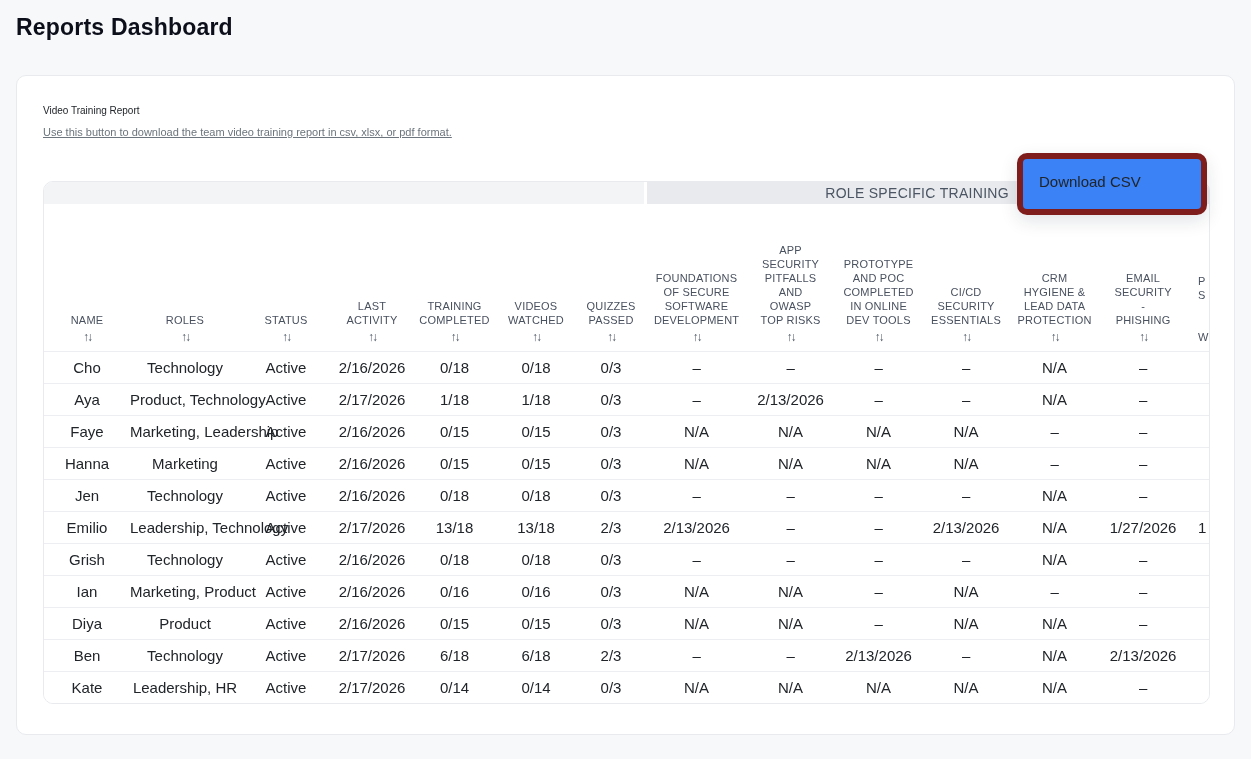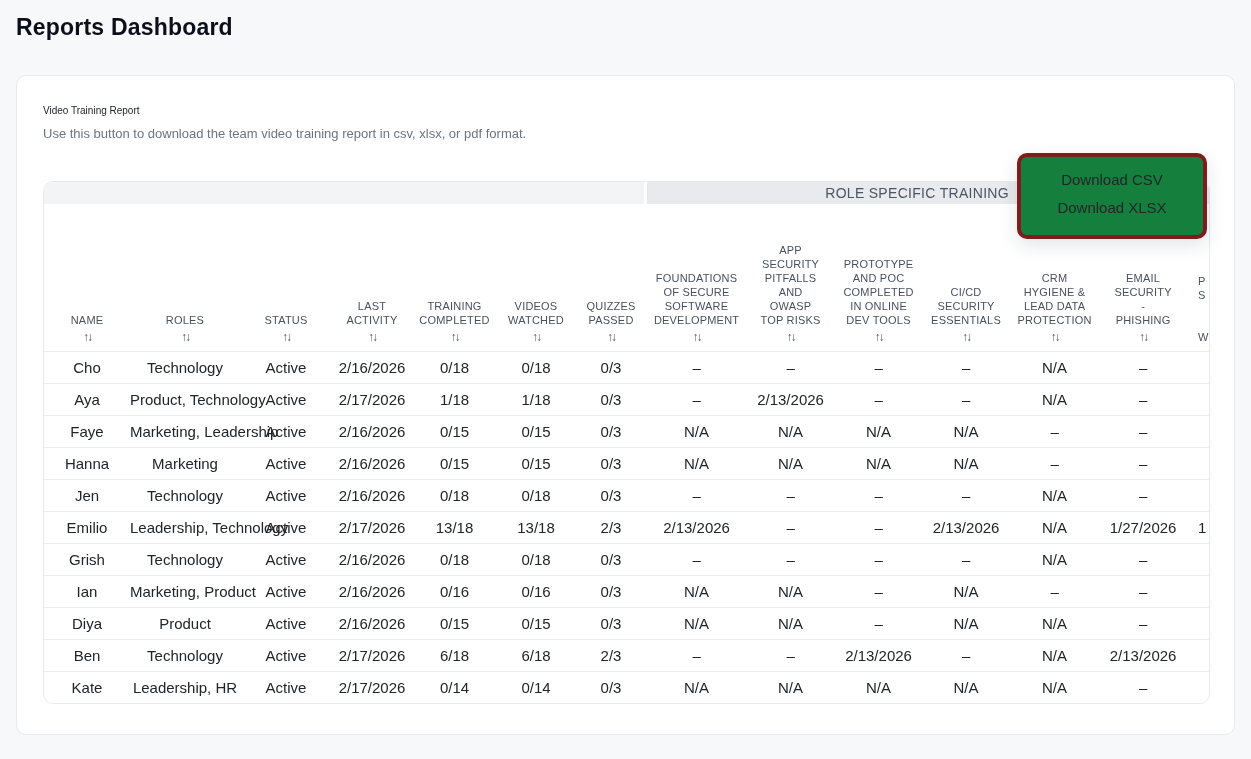--- a/index.html
+++ b/index.html
@@ -17,34 +17,34 @@
   }
   .page-title{
     position:absolute;left:16px;top:14px;
     font-size:23px;font-weight:700;color:#0c0f1a;letter-spacing:.2px;
   }
   .card{
     position:absolute;left:16px;top:75px;width:1219px;height:660px;
     background:var(--card-bg);border:1px solid var(--border);border-radius:10px;
   }
   .panel-title{position:absolute;left:26px;top:29px;font-size:10px;color:var(--text-dark);}
-  .panel-desc{position:absolute;left:26px;top:50px;font-size:13px;color:var(--text-gray);}
+  .panel-desc{position:absolute;left:26px;top:50px;font-size:11px;color:var(--text-gray);text-decoration:underline;}
   .dl-btn{
     position:absolute;right:27px;top:28px;height:38px;
     display:flex;align-items:center;gap:10px;padding:0 20px;
     background:var(--accent);color:#fff;border:none;border-radius:8px;
     font-family:inherit;font-size:15.5px;cursor:pointer;
     box-shadow:0 1px 2px rgba(0,0,0,.08);
   }
   .dl-icon{display:inline-flex;width:18px;height:18px;}
   .dl-icon svg{width:18px;height:18px;}
   .menu{
     position:absolute;right:27px;top:77px;width:190px;z-index:30;
-    background:#15803d;border:4px solid #7f1d1d;border-radius:10px;
-    box-shadow:0 6px 18px rgba(20,30,50,.12);padding:9px 0 13px 0;text-align:center;
+    background:#3b82f6;border:6px solid #7f1d1d;border-radius:10px;
+    box-shadow:0 6px 18px rgba(20,30,50,.12);padding:9px 0 13px 0;
   }
   .menu-item{
     height:28px;line-height:28px;padding:0 16px;font-size:15px;color:var(--text-dark);
     cursor:pointer;white-space:nowrap;
   }
   .table-wrap{
     position:absolute;left:26px;top:105px;width:1167px;
     border:1px solid var(--border);border-radius:10px;overflow:hidden;background:#fff;
   }
   table{border-collapse:separate;border-spacing:0;table-layout:fixed;width:1233px;}
@@ -72,21 +72,20 @@
 <h1 class="page-title">Reports Dashboard</h1>
 
 <div class="card">
 
   <div class="panel-title">Video Training Report</div>
   <div class="panel-desc">Use this button to download the team video training report in csv, xlsx, or pdf format.</div>
 
 
   <div class="menu">
       <div class="menu-item">Download CSV</div>
-      <div class="menu-item">Download XLSX</div>
     </div>
 
   <div class="table-wrap">
     <table>
       <colgroup>
           <col style="width: 86px;">
           <col style="width: 110px;">
           <col style="width: 92px;">
           <col style="width: 80px;">
           <col style="width: 85px;">

